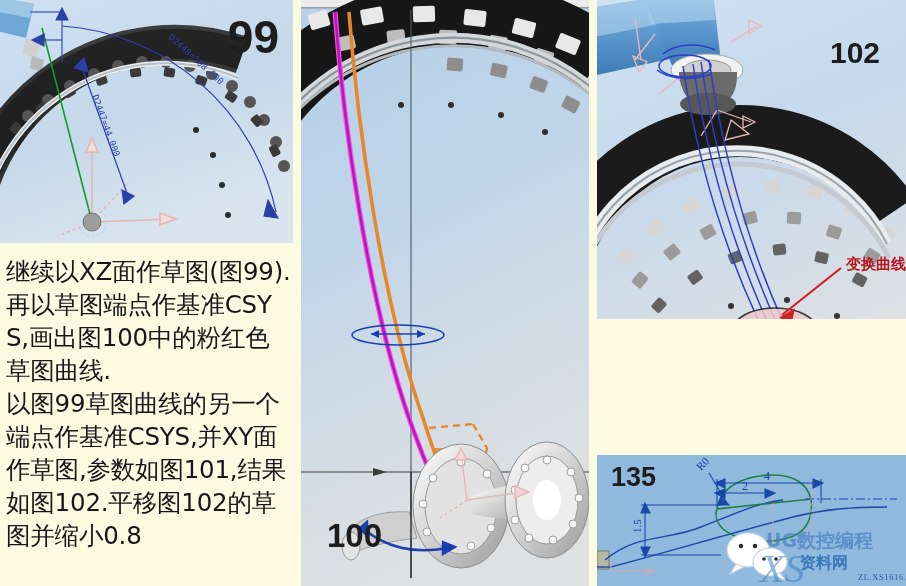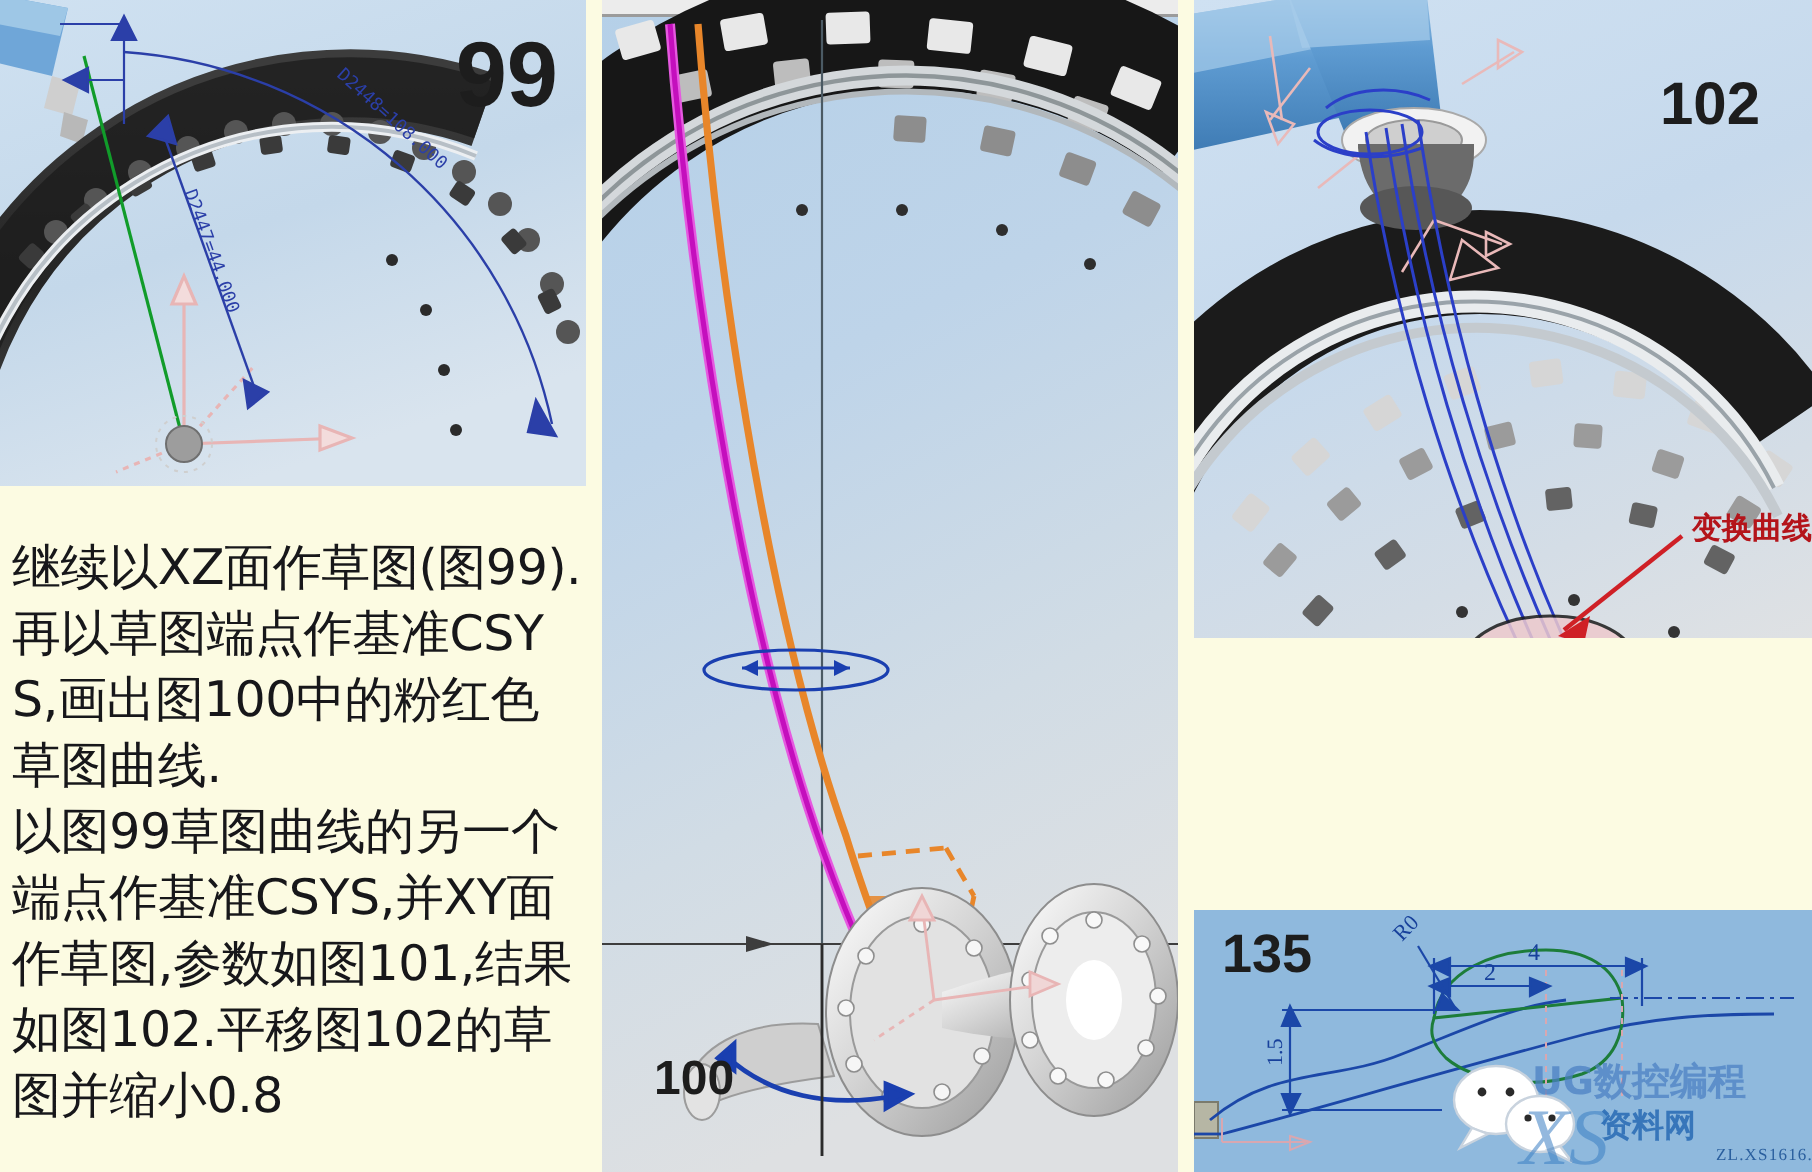--- a/index.html
+++ b/index.html
@@ -20,42 +20,41 @@
   }
 
   
   #panel99{left:0;top:0;width:293px;height:243px;
     background:linear-gradient(160deg,#cfe0f0 0%,#c3d7ea 35%,#cbdceb 70%,#d8e3ee 100%);}
   #panel99 .num99{right:14px;top:14px;font-size:46px;}
 
   
   #panel100{left:301px;top:0;width:288px;height:586px;
     background:linear-gradient(170deg,#b9d2e8 0%,#bcd3e8 30%,#cfdbe4 65%,#dcdfe2 100%);}
-  #panel100 .num100{left:26px;bottom:34px;font-size:24px;text-align:center;}
+  #panel100 .num100{left:26px;bottom:34px;font-size:33px;text-align:center;}
 
   
   #panel102{left:597px;top:0;width:309px;height:319px;
     background:linear-gradient(165deg,#cddff0 0%,#c6d9ec 30%,#d2dde7 62%,#e0e1e2 100%);}
   #panel102 .num102{left:233px;top:38px;font-size:30px;}
 
   
   #panel101{left:597px;top:455px;width:309px;height:131px;
     background:#8fb9dd;}
   #panel101 .num101{left:14px;top:9px;font-size:27px;}
 
   
   #textblock{
     position:absolute;left:6px;top:255px;width:285px;height:320px;
     color:#17171a;font-size:24.5px;line-height:33px;
     font-family:"DejaVu Sans","Liberation Sans",sans-serif;
     font-weight:500;
     letter-spacing:-0.2px;
     white-space:pre-wrap;
     word-break:break-all;
-    margin-top:12px;
   }
 
   
   .redlabel{
     position:absolute;color:#b4141a;font-size:15px;
     font-family:"DejaVu Sans","Liberation Sans",sans-serif;
     white-space:nowrap;font-weight:600;
   }
 
   

